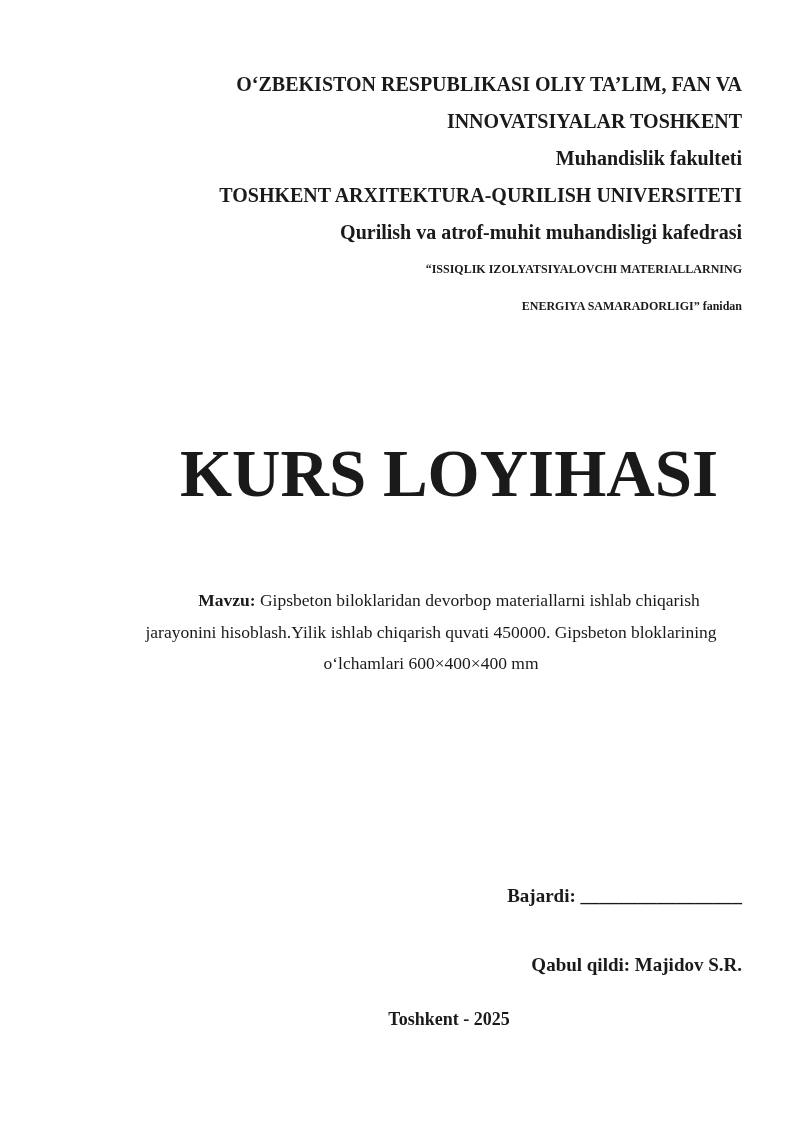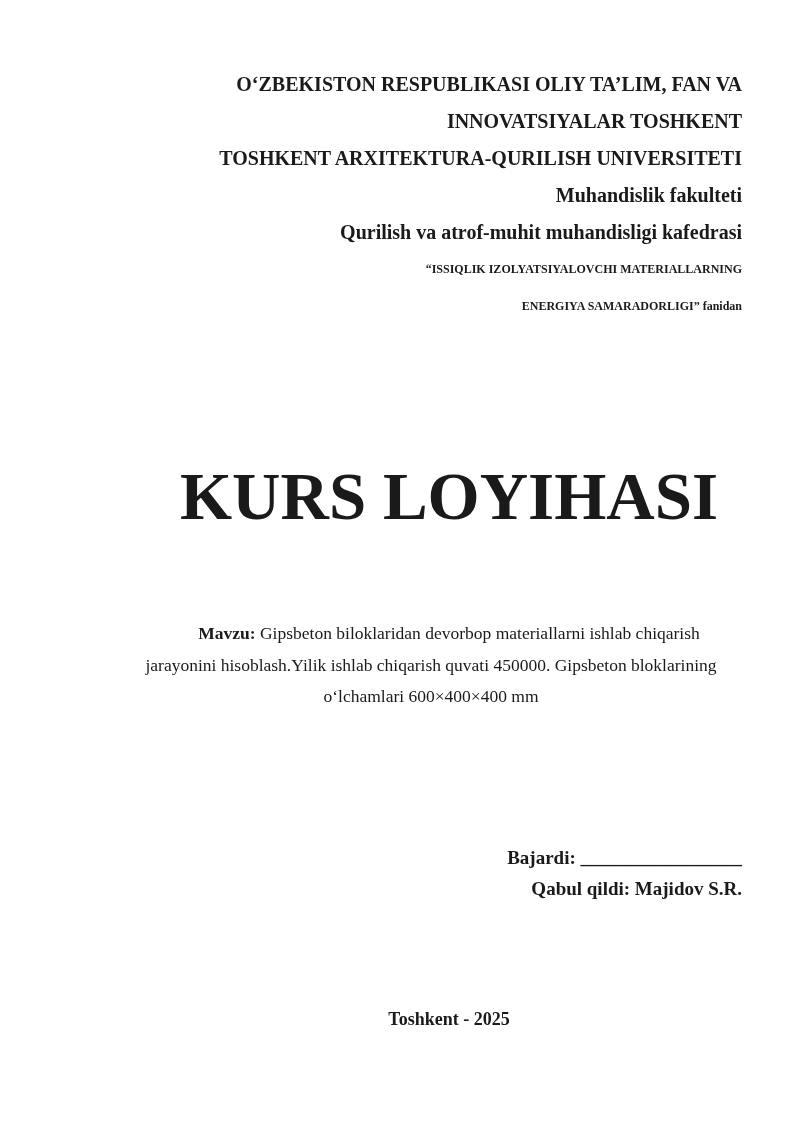--- a/index.html
+++ b/index.html
@@ -27,31 +27,31 @@
     font-size: 20px;
     line-height: 37px;
   }
   .doc-header .hline {
     white-space: nowrap;
   }
   .doc-header .hline.small {
     font-size: 12px;
   }
   .main-title {
-    top: 463px;
+    top: 440px;
     text-align: center;
     text-indent: 36px;
     font-weight: bold;
     font-size: 67px;
     line-height: 1;
     white-space: nowrap;
     letter-spacing: 0px;
   }
   .mavzu {
-    top: 618px;
+    top: 585px;
     text-align: center;
     font-size: 17.5px;
     line-height: 31.5px;
   }
   .mavzu .mline {
     white-space: nowrap;
   }
   .mavzu .mline.first {
     text-indent: 36px;
   }
@@ -60,39 +60,40 @@
   }
   .signoff {
     top: 842px;
     text-align: right;
     font-weight: bold;
     font-size: 19px;
     line-height: 31px;
   }
   .signoff .sline {
     white-space: nowrap;
+    margin-top: 38px;
   }
   .doc-footer {
     top: 1007px;
     text-align: center;
     text-indent: 36px;
     font-weight: bold;
     font-size: 18px;
     line-height: 24px;
     white-space: nowrap;
   }
 </style>
 </head>
 <body>
 
 <div class="block doc-header">
   <div class="hline">O‘ZBEKISTON RESPUBLIKASI OLIY TA’LIM, FAN VA</div>
   <div class="hline">INNOVATSIYALAR TOSHKENT</div>
+  <div class="hline">Muhandislik fakulteti</div>
   <div class="hline">TOSHKENT ARXITEKTURA-QURILISH UNIVERSITETI</div>
-  <div class="hline">Muhandislik fakulteti</div>
   <div class="hline">Qurilish va atrof-muhit muhandisligi kafedrasi</div>
   <div class="hline small">“ISSIQLIK IZOLYATSIYALOVCHI MATERIALLARNING</div>
   <div class="hline small">ENERGIYA SAMARADORLIGI” fanidan</div>
 </div>
 
 <div class="block main-title">KURS LOYIHASI</div>
 
 <div class="block mavzu">
   <div class="mline first"><span class="mavzu-label">Mavzu:</span><span> Gipsbeton biloklaridan devorbop materiallarni ishlab chiqarish</span></div>
   <div class="mline">jarayonini hisoblash.Yilik ishlab chiqarish quvati 450000. Gipsbeton bloklarining</div>

